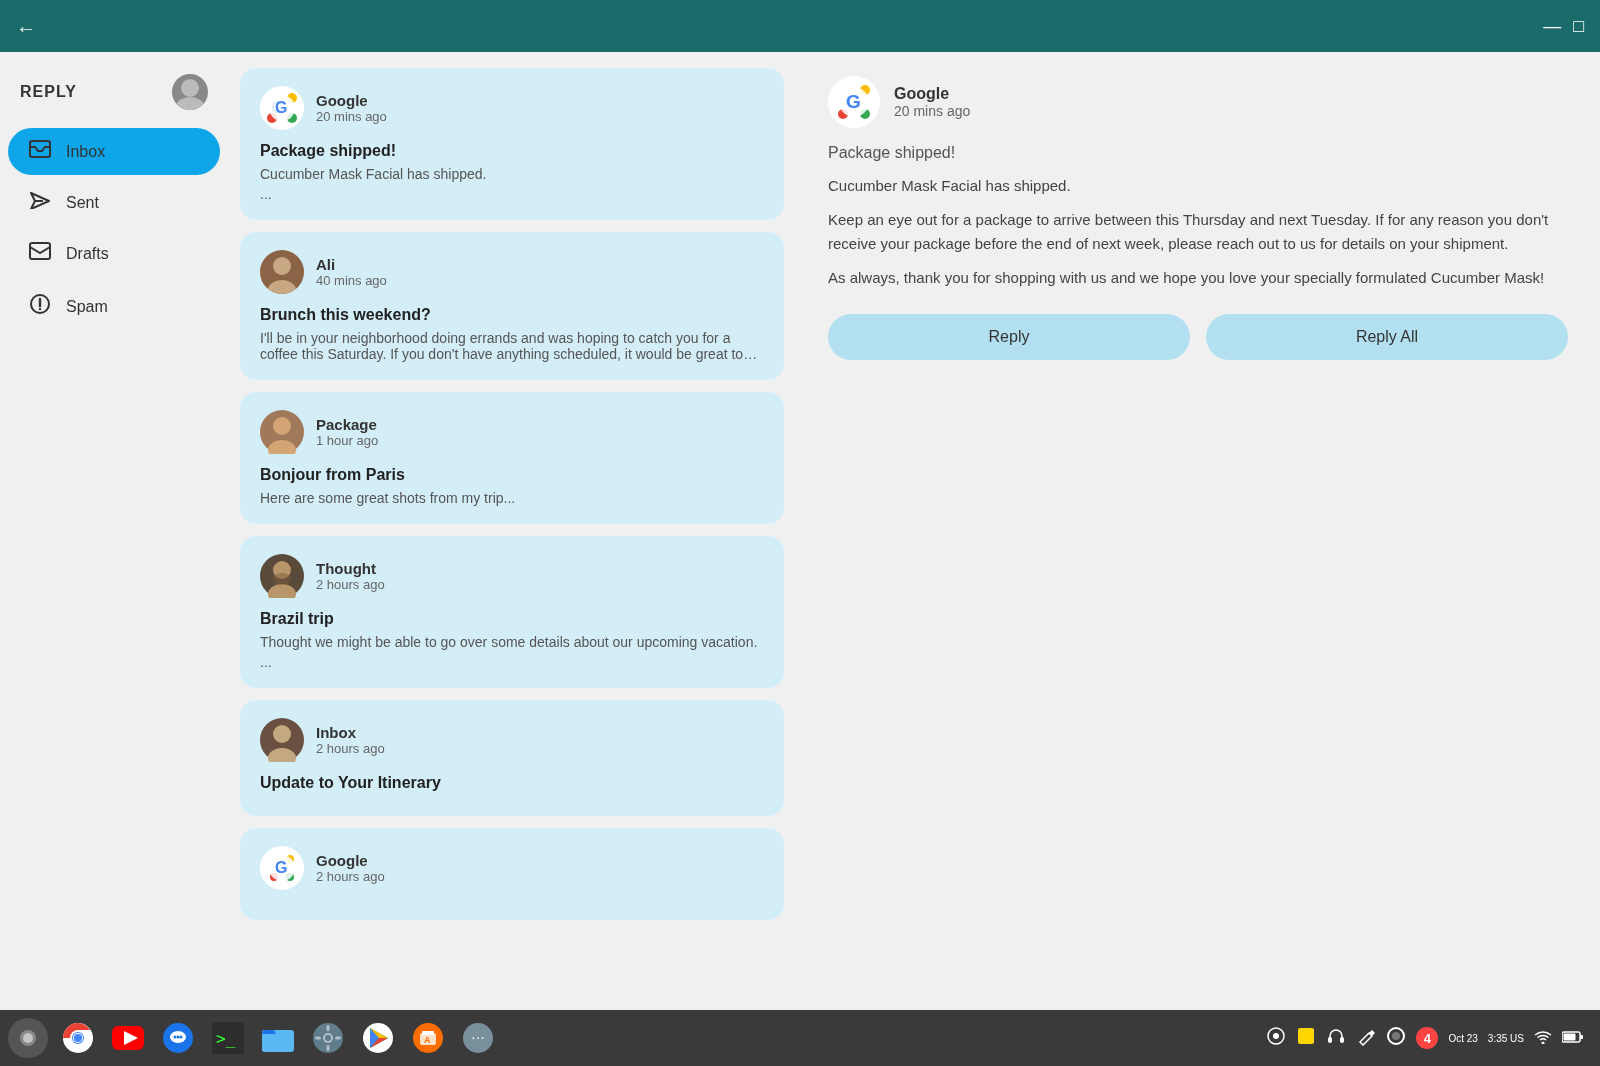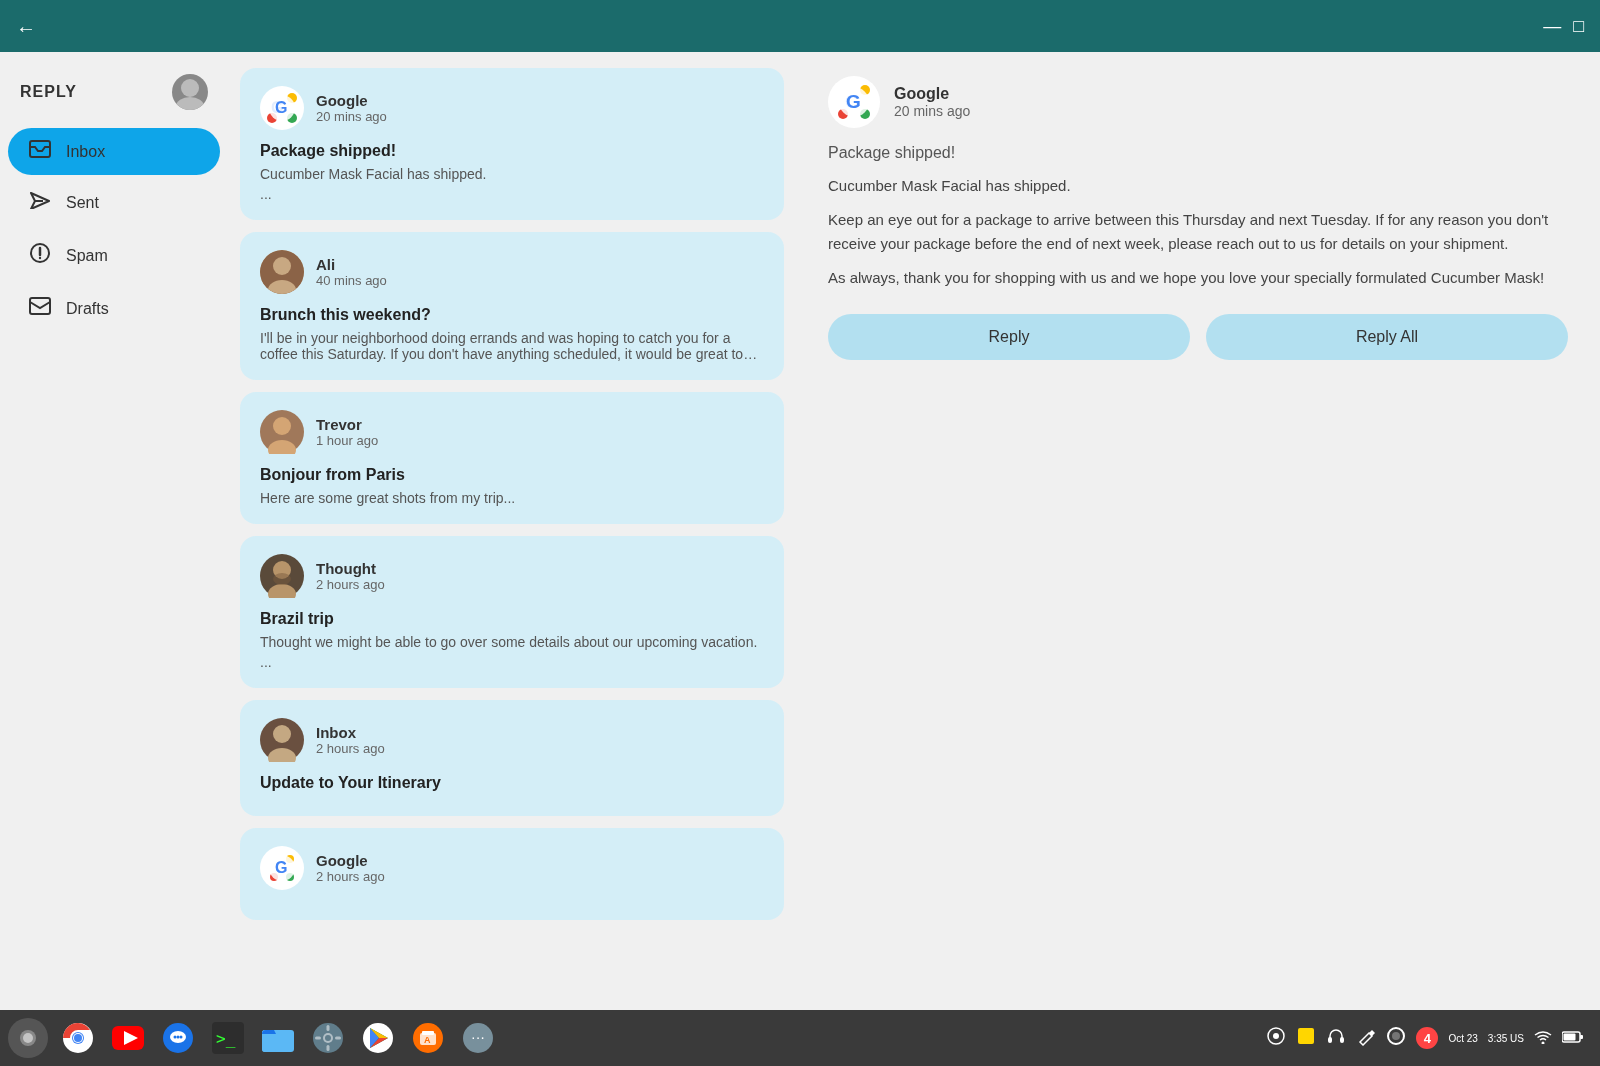--- a/index.html
+++ b/index.html
@@ -343,37 +343,37 @@
         <svg width="22" height="18" viewBox="0 0 22 18" fill="none">
           <polygon points="2,2 20,10 2,18 6,10" fill="none" stroke="#333" stroke-width="2" stroke-linejoin="round"></polygon>
           <line x1="6" y1="10" x2="14" y2="10" stroke="#333" stroke-width="2"></line>
         </svg>
       </span>
       <span>Sent</span>
     </div>
 
     <div class="sidebar-item">
       <span class="sidebar-icon">
+        <svg width="22" height="18" viewBox="0 0 22 18" fill="none">
+          <rect x="1" y="1" width="20" height="16" rx="2" stroke="#333" stroke-width="2"></rect>
+          <path d="M1 5 L11 11 L21 5" stroke="#333" stroke-width="2"></path>
+        </svg>
+      </span>
+      <span>Drafts</span>
+    </div>
+
+    <div class="sidebar-item">
+      <span class="sidebar-icon">
         <svg width="22" height="22" viewBox="0 0 22 22" fill="none">
           <circle cx="11" cy="11" r="9" stroke="#333" stroke-width="2"></circle>
           <line x1="11" y1="6" x2="11" y2="13" stroke="#333" stroke-width="2.5" stroke-linecap="round"></line>
           <circle cx="11" cy="16" r="1.2" fill="#333"></circle>
         </svg>
       </span>
       <span>Spam</span>
-    </div>
-
-    <div class="sidebar-item">
-      <span class="sidebar-icon">
-        <svg width="22" height="18" viewBox="0 0 22 18" fill="none">
-          <rect x="1" y="1" width="20" height="16" rx="2" stroke="#333" stroke-width="2"></rect>
-          <path d="M1 5 L11 11 L21 5" stroke="#333" stroke-width="2"></path>
-        </svg>
-      </span>
-      <span>Drafts</span>
     </div>
   </div>
 
   <div class="email-list">
 
     <div class="email-card">
       <div class="email-card-header">
         <div class="email-avatar face-google">
           <svg width="44" height="44" viewBox="0 0 44 44">
             <circle cx="22" cy="22" r="22" fill="white"></circle>
@@ -423,21 +423,21 @@
     <div class="email-card">
       <div class="email-card-header">
         <div class="email-avatar">
           <svg width="44" height="44" viewBox="0 0 44 44">
             <circle cx="22" cy="22" r="22" fill="#a0785a"></circle>
             <circle cx="22" cy="16" r="9" fill="#d4a574"></circle>
             <ellipse cx="22" cy="40" rx="14" ry="10" fill="#d4a574"></ellipse>
           </svg>
         </div>
         <div class="email-sender-info">
-          <div class="email-sender-name">Trevor</div>
+          <div class="email-sender-name">Package</div>
           <div class="email-time">1 hour ago</div>
         </div>
       </div>
       <div class="email-subject">Bonjour from Paris</div>
       <div class="email-preview">Here are some great shots from my trip...</div>
     </div>
 
     <div class="email-card">
       <div class="email-card-header">
         <div class="email-avatar">

